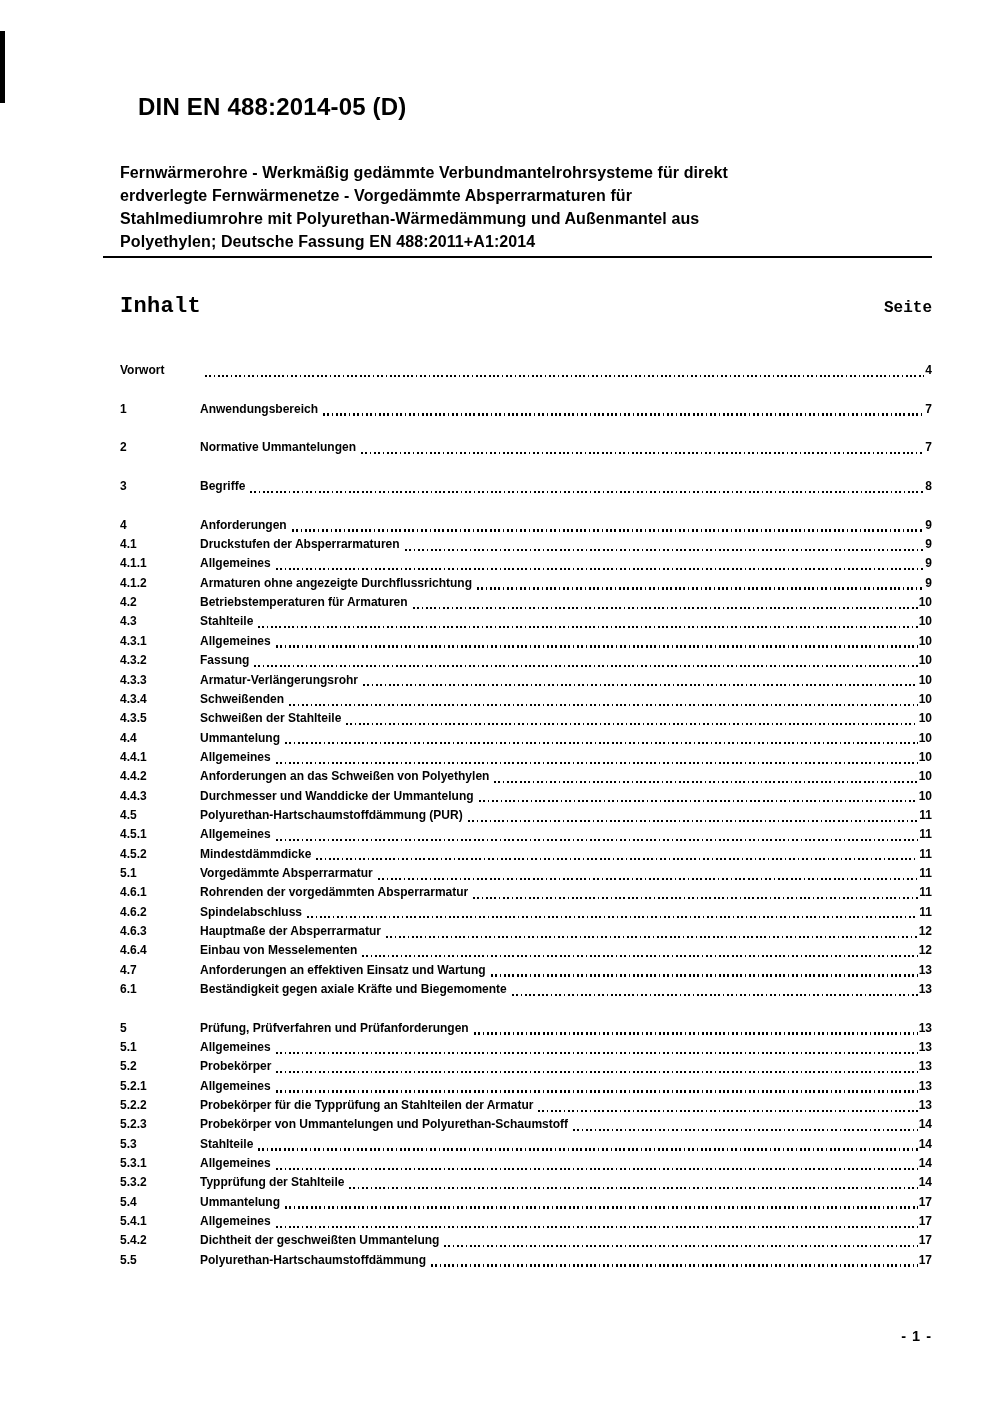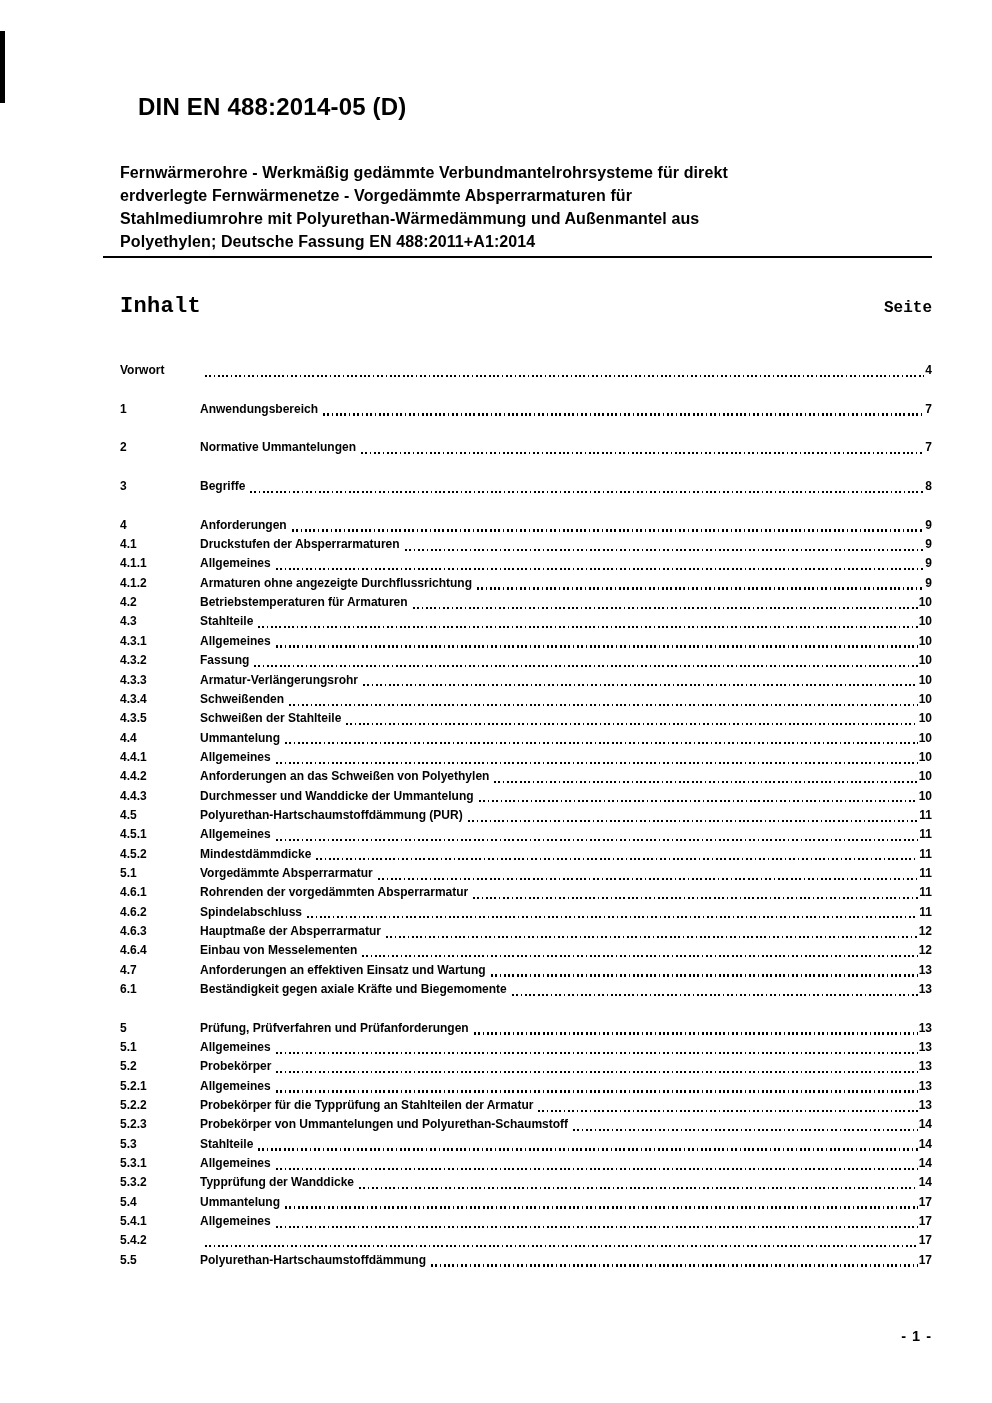--- a/index.html
+++ b/index.html
@@ -375,38 +375,39 @@
     <span class="toc-page">14</span>
   </div>
         <div class="toc-row">
     <span class="toc-num">5.3.1</span>
     <span class="toc-label">Allgemeines</span>
     <span class="toc-leader"></span>
     <span class="toc-page">14</span>
   </div>
         <div class="toc-row">
     <span class="toc-num">5.3.2</span>
-    <span class="toc-label">Typprüfung der Wanddicke</span>
+    <span class="toc-label">Typprüfung der Stahlteile</span>
     <span class="toc-leader"></span>
     <span class="toc-page">14</span>
   </div>
         <div class="toc-row">
     <span class="toc-num">5.4</span>
     <span class="toc-label">Ummantelung</span>
     <span class="toc-leader"></span>
     <span class="toc-page">17</span>
   </div>
         <div class="toc-row">
     <span class="toc-num">5.4.1</span>
     <span class="toc-label">Allgemeines</span>
     <span class="toc-leader"></span>
     <span class="toc-page">17</span>
   </div>
         <div class="toc-row">
     <span class="toc-num">5.4.2</span>
+    <span class="toc-label">Dichtheit der geschweißten Ummantelung</span>
     <span class="toc-leader"></span>
     <span class="toc-page">17</span>
   </div>
         <div class="toc-row">
     <span class="toc-num">5.5</span>
     <span class="toc-label">Polyurethan-Hartschaumstoffdämmung</span>
     <span class="toc-leader"></span>
     <span class="toc-page">17</span>
   </div>
       </div>

